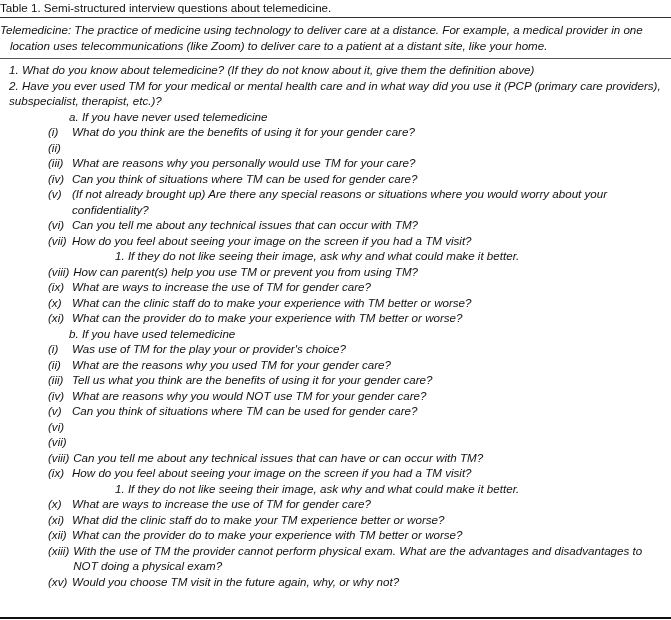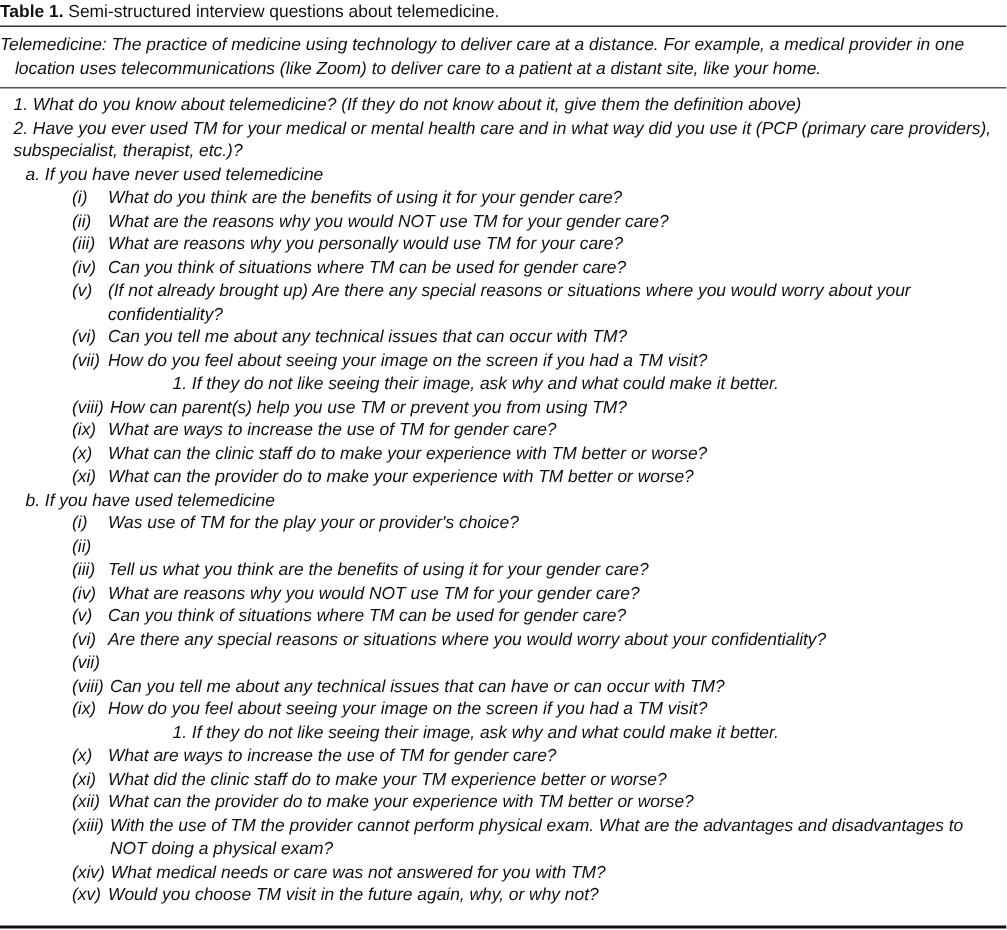--- a/index.html
+++ b/index.html
@@ -9,40 +9,40 @@
       color: #111111;
       font-size: 11.6px;
       line-height: 15.5px;
       position: relative;
     }
     .caption {
       position: absolute; left: 0; top: 0; width: 671px;
       height: 16px; line-height: 16px;
       white-space: nowrap;
     }
-    .caption .lbl { font-weight: bold; }
+    .caption .lbl { font-weight: normal; }
     .rule-top {
       position: absolute; left: 0; top: 17px; width: 671px; height: 1px;
       background: #333333;
     }
     .definition {
       position: absolute; left: 0; top: 22px; width: 665px;
       font-style: italic;
       padding-left: 10px; text-indent: -10px;
       line-height: 16px;
     }
     .rule-mid {
       position: absolute; left: 0; top: 58px; width: 671px; height: 1px;
       background: #555555;
     }
     .content { position: absolute; left: 0; top: 62px; width: 671px; font-style: italic; }
     .line { display: block; white-space: nowrap; }
     .q { padding-left: 9px; }
     .q-cont { padding-left: 9px; white-space: normal; }
-    .sect { padding-left: 17px; }
+    .sect { padding-left: 41px; margin-left: 28px; }
     .item { display: flex; padding-left: 48px; }
     .item .num { flex: 0 0 auto; min-width: 20px; padding-right: 4px; white-space: nowrap; }
     .item .txt { flex: 1 1 auto; white-space: normal; padding-right: 24px; }
     .sub { padding-left: 74px; margin-left: 41px; }
     .rule-bottom {
       position: absolute; left: 0; top: 617px; width: 671px; height: 2px;
       background: #111111;
     }
   </style>
 </head>
@@ -63,21 +63,20 @@
 
   <div>
     <div class="line sect">a. If you have never used telemedicine</div>
     <div id="sec0">
         <div class="item">
           <span class="num">(i)</span>
           <span class="txt">What do you think are the benefits of using it for your gender care?</span>
         </div>
         <div class="item">
           <span class="num">(ii)</span>
-          <span class="txt">What are the reasons why you would NOT use TM for your gender care?</span>
         </div>
         <div class="item">
           <span class="num">(iii)</span>
           <span class="txt">What are reasons why you personally would use TM for your care?</span>
         </div>
         <div class="item">
           <span class="num">(iv)</span>
           <span class="txt">Can you think of situations where TM can be used for gender care?</span>
         </div>
         <div class="item">
@@ -114,36 +113,36 @@
 
   <div>
     <div class="line sect">b. If you have used telemedicine</div>
     <div id="sec1">
         <div class="item">
           <span class="num">(i)</span>
           <span class="txt">Was use of TM for the play your or provider's choice?</span>
         </div>
         <div class="item">
           <span class="num">(ii)</span>
+          <span class="txt">What are the reasons why you used TM for your gender care?</span>
         </div>
         <div class="item">
           <span class="num">(iii)</span>
           <span class="txt">Tell us what you think are the benefits of using it for your gender care?</span>
         </div>
         <div class="item">
           <span class="num">(iv)</span>
           <span class="txt">What are reasons why you would NOT use TM for your gender care?</span>
         </div>
         <div class="item">
           <span class="num">(v)</span>
           <span class="txt">Can you think of situations where TM can be used for gender care?</span>
         </div>
         <div class="item">
           <span class="num">(vi)</span>
-          <span class="txt">Are there any special reasons or situations where you would worry about your confidentiality?</span>
         </div>
         <div class="item">
           <span class="num">(vii)</span>
         </div>
         <div class="item">
           <span class="num">(viii)</span>
           <span class="txt">Can you tell me about any technical issues that can have or can occur with TM?</span>
         </div>
         <div class="item">
           <span class="num">(ix)</span>
@@ -160,24 +159,20 @@
         </div>
         <div class="item">
           <span class="num">(xii)</span>
           <span class="txt">What can the provider do to make your experience with TM better or worse?</span>
         </div>
         <div class="item">
           <span class="num">(xiii)</span>
           <span class="txt">With the use of TM the provider cannot perform physical exam. What are the advantages and disadvantages to NOT doing a physical exam?</span>
         </div>
         <div class="item">
-          <span class="num">(xiv)</span>
-          <span class="txt">What medical needs or care was not answered for you with TM?</span>
-        </div>
-        <div class="item">
           <span class="num">(xv)</span>
           <span class="txt">Would you choose TM visit in the future again, why, or why not?</span>
         </div>
       </div>
   </div>
 </div>
 
 <div class="rule-bottom"></div>
 
 </body></html>

